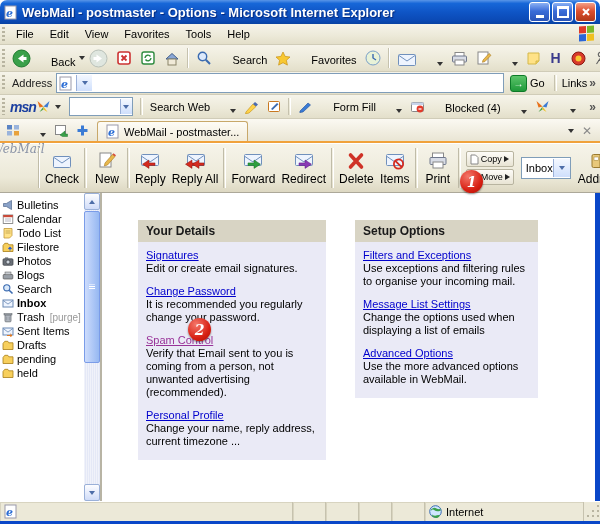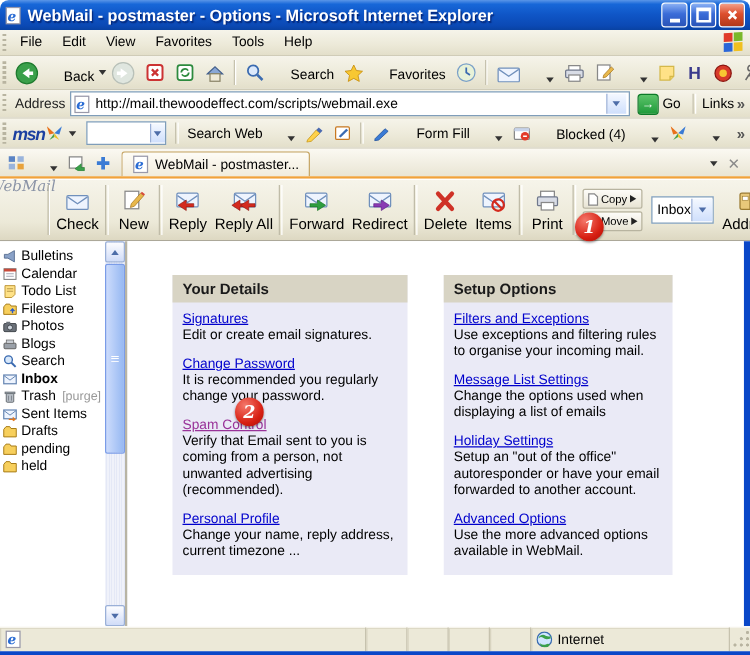--- a/index.html
+++ b/index.html
@@ -308,21 +308,20 @@
   <div class="bar addrbar">
     <span class="grip"></span>
     <span class="addr-label">Address</span>
     <span class="addr-box">
       <span class="icon">
           <svg width="14" height="15" viewBox="0 0 14 15" xmlns="http://www.w3.org/2000/svg">
             <rect x="1" y="1" width="11" height="13" fill="#fff" stroke="#99a"></rect>
             <text x="2" y="11.5" font-size="11" font-style="italic" font-weight="bold" font-family="DejaVu Serif,serif" fill="#2a6cd4">e</text>
           </svg>
         </span>
-      <input value="http://mail.thewoodeffect.com/scripts/webmail.exe" style="">
       <span class="addr-drop">
           <span class="tri" style="border-top-color:#4d6da8"></span>
         </span>
     </span>
     <span class="go-btn">
       <span class="go-sq">→</span>
       <span class="lbl">Go</span>
     </span>
     <span class="vsep"></span>
     <span class="lbl" style="padding:0 2px">Links</span>
@@ -741,21 +740,20 @@
             <div class="sec"><a href="#">Change Password</a><div class="desc">It is recommended you regularly change your password.</div></div>
             <div class="sec"><a class="visited" href="#">Spam Control</a><div class="desc">Verify that Email sent to you is coming from a person, not unwanted advertising (recommended).</div></div>
             <div class="sec"><a href="#">Personal Profile</a><div class="desc">Change your name, reply address, current timezone ...</div></div>
           </div>
         </div>
         <div class="panel">
           <div class="panel-h">Setup Options</div>
           <div class="panel-body">
             <div class="sec"><a href="#">Filters and Exceptions</a><div class="desc">Use exceptions and filtering rules to organise your incoming mail.</div></div>
             <div class="sec"><a href="#">Message List Settings</a><div class="desc">Change the options used when displaying a list of emails</div></div>
-            <div class="sec"><a href="#">Holiday Settings</a><div class="desc">Setup an "out of the office" autoresponder or have your email forwarded to another account.</div></div>
             <div class="sec"><a href="#">Advanced Options</a><div class="desc">Use the more advanced options available in WebMail.</div></div>
           </div>
         </div>
       </div>
   </div>
 
   <div class="statusbar">
     <span class="st-cell st-main">
       <span class="icon">
           <svg width="14" height="15" viewBox="0 0 14 15" xmlns="http://www.w3.org/2000/svg">

